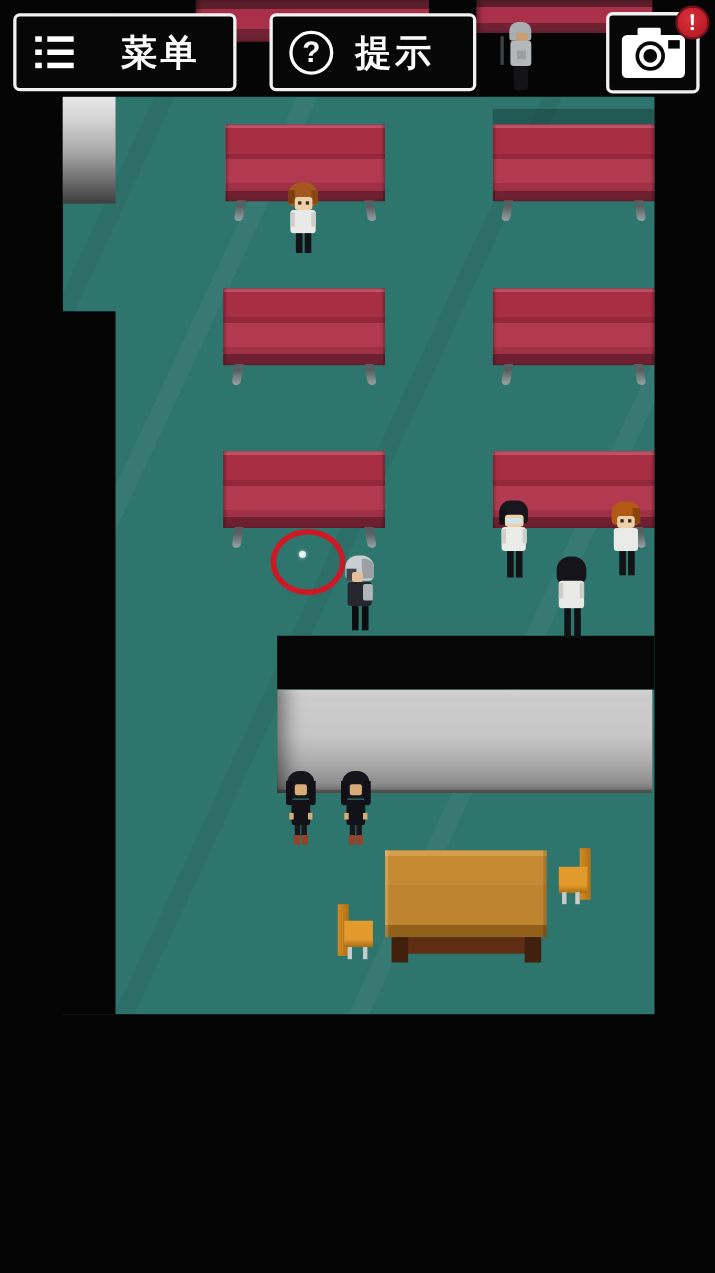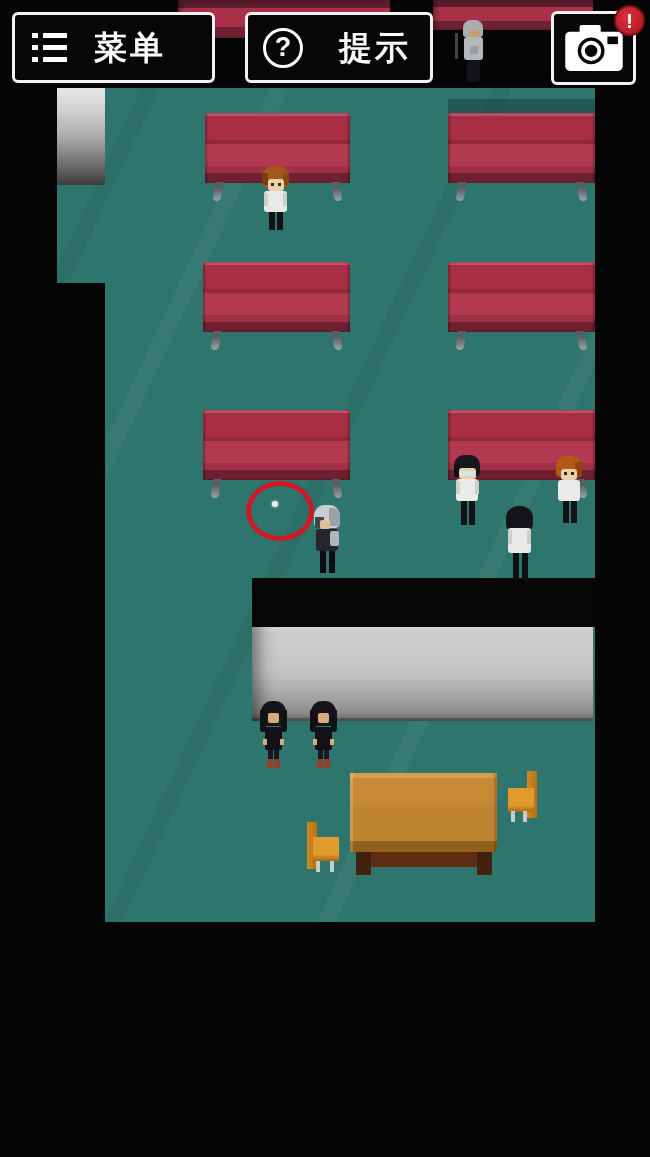--- a/index.html
+++ b/index.html
@@ -58,22 +58,22 @@
   .sprite{position:absolute;z-index:5;}
   .sprite div{position:absolute;}
 
   
   .hud-btn{position:absolute;z-index:10;background:#070707;border:3px solid #f2f2f2;border-radius:6px;
      display:flex;align-items:center;color:#fafafa;cursor:pointer;box-sizing:border-box;}
   .btn-menu{left:12px;top:12px;width:203px;height:71px;padding-left:17px;}
   .btn-hint{left:245px;top:12px;width:188px;height:71px;padding-left:15px;}
   .btn-cam{left:551px;top:11px;width:85px;height:74px;justify-content:center;}
   .hud-label{font-size:33px;font-weight:bold;letter-spacing:3px;line-height:1;}
-  .btn-menu .hud-label{margin-left:27px;}
-  .btn-hint .hud-label{margin-left:36px;}
+  .btn-menu .hud-label{margin-left:43px;}
+  .btn-hint .hud-label{margin-left:20px;}
 
   .list-icon{width:35px;height:29px;display:flex;flex-direction:column;justify-content:space-between;}
   .list-icon i{display:flex;height:5px;}
   .list-icon i b{display:block;width:6px;height:5px;background:#fff;margin-right:5px;}
   .list-icon i s{display:block;flex:1;height:5px;background:#fff;}
 
   .q-icon{width:40px;height:40px;border:3px solid #fff;border-radius:50%;display:flex;
      align-items:center;justify-content:center;font-size:27px;font-weight:bold;box-sizing:border-box;}
 
   .badge{position:absolute;top:-9px;right:-12px;width:31px;height:31px;border-radius:50%;

